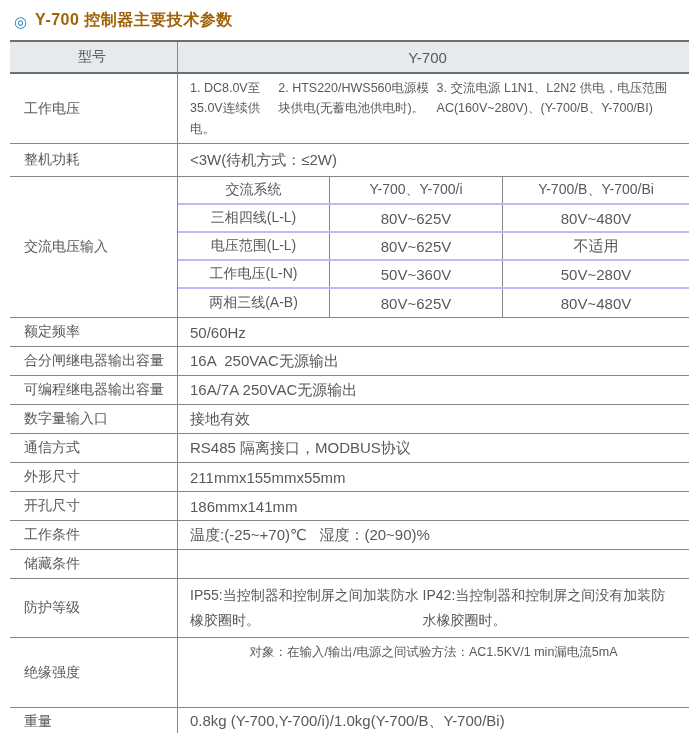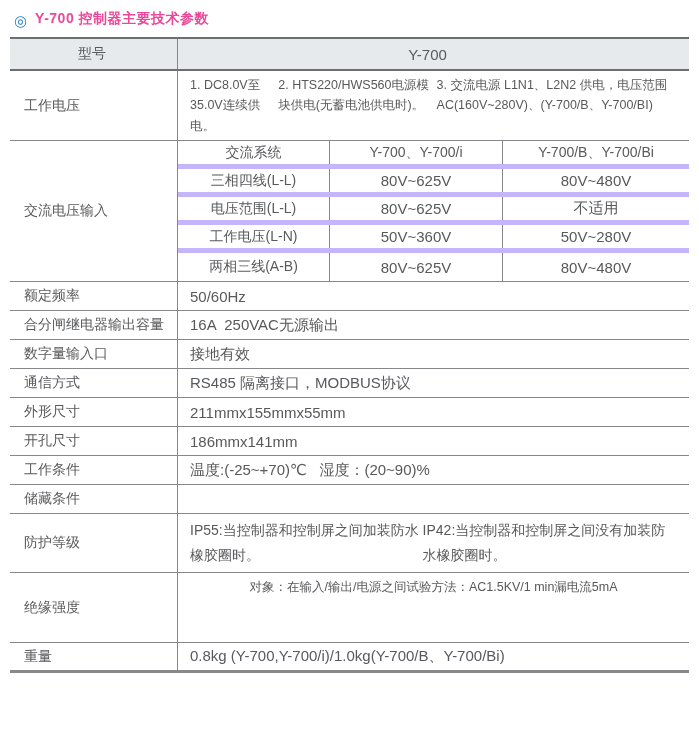--- a/index.html
+++ b/index.html
@@ -17,23 +17,23 @@
     display: flex; align-items: center; gap: 8px;
     margin: 4px 0 9px 4px;
     color: #1a7dc2;
   }
   .title-icon {
     font-size: 15px; line-height: 1;
     color: #1a7dc2;
     transform: translateY(1px);
   }
   .page-title {
-    font-size: 14px; font-weight: bold;
+    font-size: 16px; font-weight: bold;
     letter-spacing: 0.5px;
-    color: #ec4899;
+    color: #a16207;
   }
 
   
   .spec-table {
     border-top: 2px solid #6d6e71;
     border-bottom: 3px solid #88898c;
     width: 679px;
   }
   .row {
     display: flex;
@@ -74,21 +74,21 @@
   .h-simple { min-height: 29px; }
   .h-protect { min-height: 54px; }
   .h-insul { min-height: 70px; }
   .h-weight { min-height: 27px; }
 
   
   .ac-row { min-height: 140px; }
   .ac-grid { flex: 1; display: flex; flex-direction: column; }
   .ac-sub {
     display: flex; flex: 1;
-    border-bottom: 5px solid #c4b5fd;
+    border-bottom: 2px solid #c4b5fd;
     min-height: 28px;
   }
   .ac-sub:last-child { border-bottom: none; }
   .ac-c {
     display: flex; align-items: center; justify-content: center;
     font-size: 14px; text-align: center;
   }
   .ac-c1 { flex: none; width: 152px; border-right: 1px solid #85878a; }
   .ac-c2 { flex: none; width: 173px; border-right: 1px solid #85878a; font-size: 15px; }
   .ac-c3 { flex: 1; font-size: 15px; }
@@ -113,20 +113,24 @@
 
     <div class="row h-voltage">
       <div class="label-cell">工作电压</div>
       <div class="value-cell multi small-lines">
         <div>1. DC8.0V至35.0V连续供电。</div>
         <div>2. HTS220/HWS560电源模块供电(无蓄电池供电时)。</div>
         <div>3. 交流电源 L1N1、L2N2 供电，电压范围 AC(160V~280V)、(Y-700/B、Y-700/BI)</div>
       </div>
     </div>
 
+    <div class="row h-power">
+      <div class="label-cell">整机功耗</div>
+      <div class="value-cell">&lt;3W(待机方式：≤2W)</div>
+    </div>
 
     <div class="row ac-row">
       <div class="label-cell">交流电压输入</div>
       <div class="ac-grid">
         <div class="ac-sub ac-head">
           <div class="ac-c ac-c1">交流系统</div>
           <div class="ac-c ac-c2">Y-700、Y-700/i</div>
           <div class="ac-c ac-c3">Y-700/B、Y-700/Bi</div>
         </div>
         <div class="ac-sub">
@@ -154,20 +158,24 @@
 
     <div class="row h-simple">
       <div class="label-cell">额定频率</div>
       <div class="value-cell">50/60Hz</div>
     </div>
     <div class="row h-simple">
       <div class="label-cell">合分闸继电器输出容量</div>
       <div class="value-cell">16A  250VAC无源输出</div>
     </div>
     <div class="row h-simple">
+      <div class="label-cell">可编程继电器输出容量</div>
+      <div class="value-cell">16A/7A 250VAC无源输出</div>
+    </div>
+    <div class="row h-simple">
       <div class="label-cell">数字量输入口</div>
       <div class="value-cell">接地有效</div>
     </div>
     <div class="row h-simple">
       <div class="label-cell">通信方式</div>
       <div class="value-cell">RS485 隔离接口，MODBUS协议</div>
     </div>
     <div class="row h-simple">
       <div class="label-cell">外形尺寸</div>
       <div class="value-cell">211mmx155mmx55mm</div>

